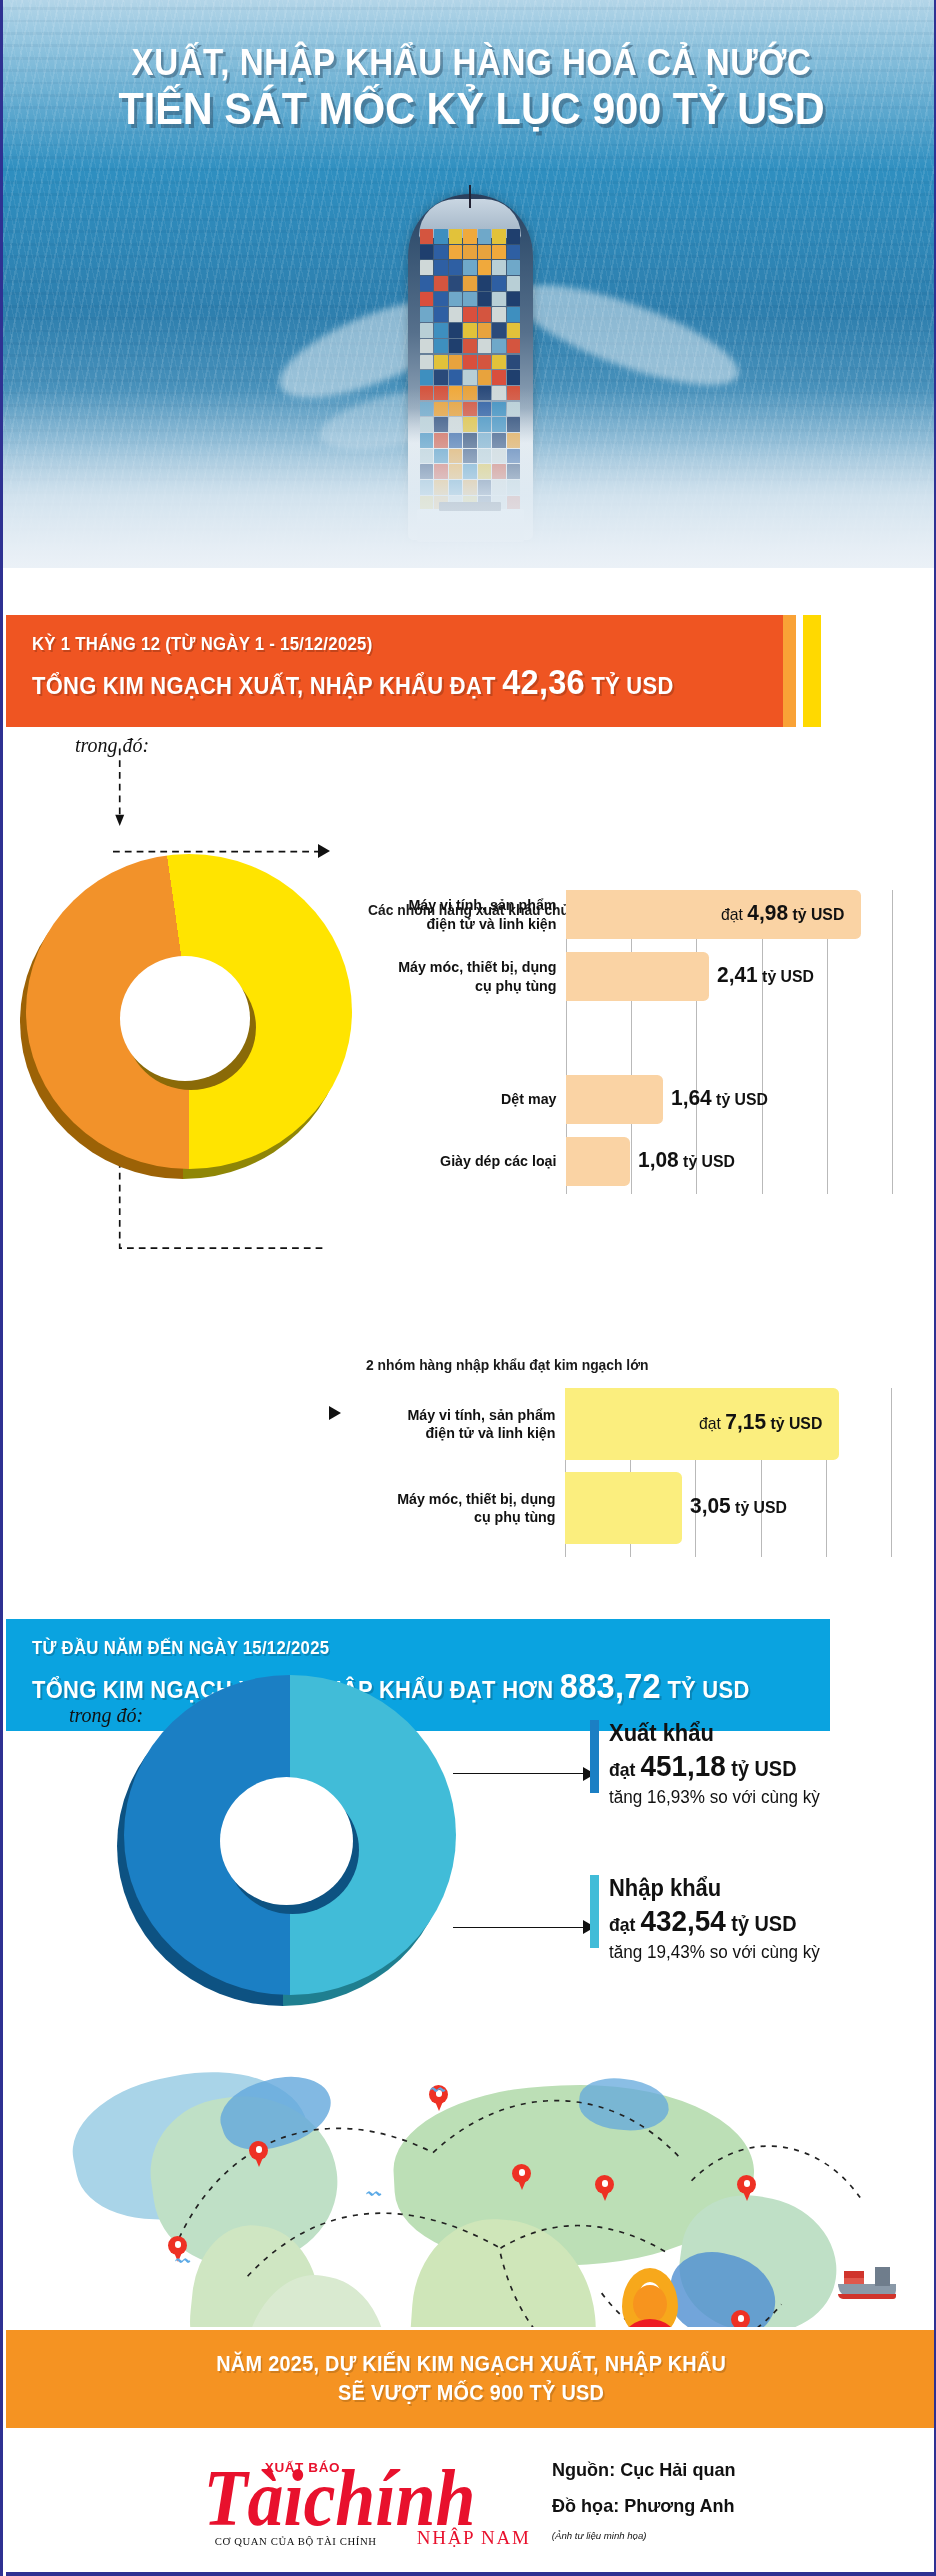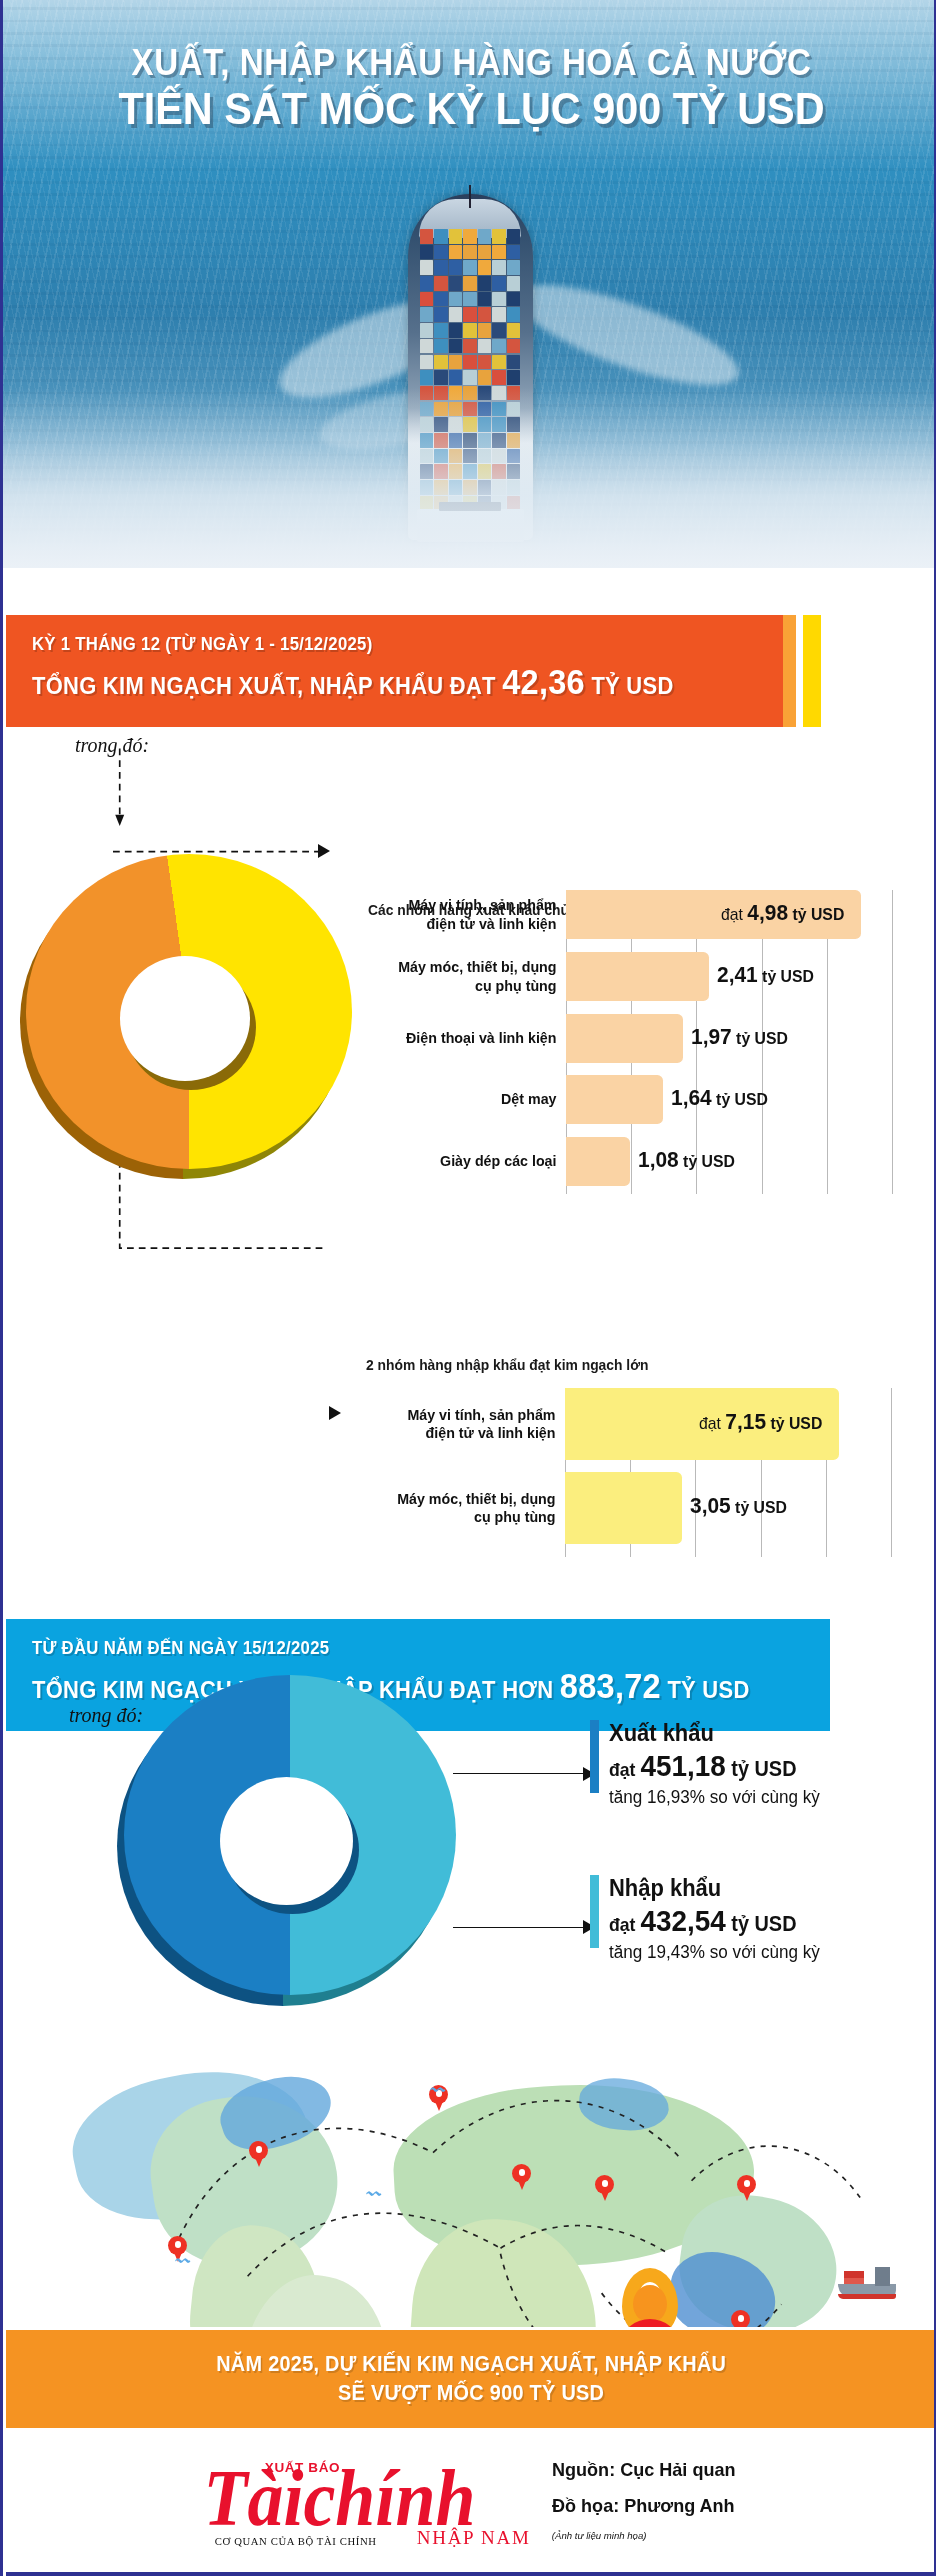--- a/index.html
+++ b/index.html
@@ -389,25 +389,20 @@
   <div class="row" style="left: 0px; top: 0px; height: 49px; width: 326px;">
         <div class="cat">Máy vi tính, sản phẩm điện tử và linh kiện</div>
         <div class="bar" style="width: 295px; background: rgb(250, 211, 164);"></div>
         <div class="val" style="left: 155px; top: 10px;"><span class="pre">đạt </span><span class="b">4,98</span><span class="t"> tỷ USD</span></div>
       </div>
       <div class="row" style="left: 0px; top: 62px; height: 49px; width: 326px;">
         <div class="cat">Máy móc, thiết bị, dụng cụ phụ tùng</div>
         <div class="bar" style="width: 143px; background: rgb(250, 211, 164);"></div>
         <div class="val" style="left: 151px; top: 10px;"><span class="b">2,41</span><span class="t"> tỷ USD</span></div>
       </div>
-      <div class="row" style="left: 0px; top: 124px; height: 49px; width: 326px;">
-        <div class="cat">Điện thoại và linh kiện</div>
-        <div class="bar" style="width: 117px; background: rgb(250, 211, 164);"></div>
-        <div class="val" style="left: 125px; top: 10px;"><span class="b">1,97</span><span class="t"> tỷ USD</span></div>
-      </div>
       <div class="row" style="left: 0px; top: 185px; height: 49px; width: 326px;">
         <div class="cat">Dệt may</div>
         <div class="bar" style="width: 97px; background: rgb(250, 211, 164);"></div>
         <div class="val" style="left: 105px; top: 10px;"><span class="b">1,64</span><span class="t"> tỷ USD</span></div>
       </div>
       <div class="row" style="left: 0px; top: 247px; height: 49px; width: 326px;">
         <div class="cat">Giày dép các loại</div>
         <div class="bar" style="width: 64px; background: rgb(250, 211, 164);"></div>
         <div class="val" style="left: 72px; top: 10px;"><span class="b">1,08</span><span class="t"> tỷ USD</span></div>
       </div>

